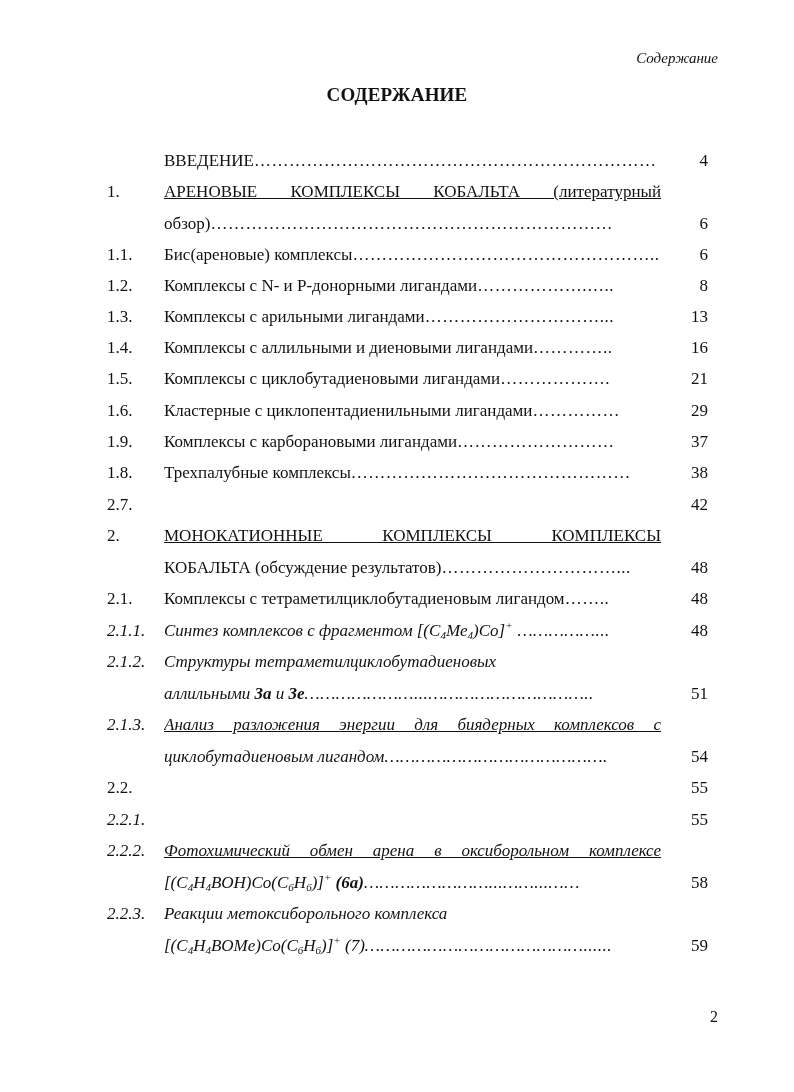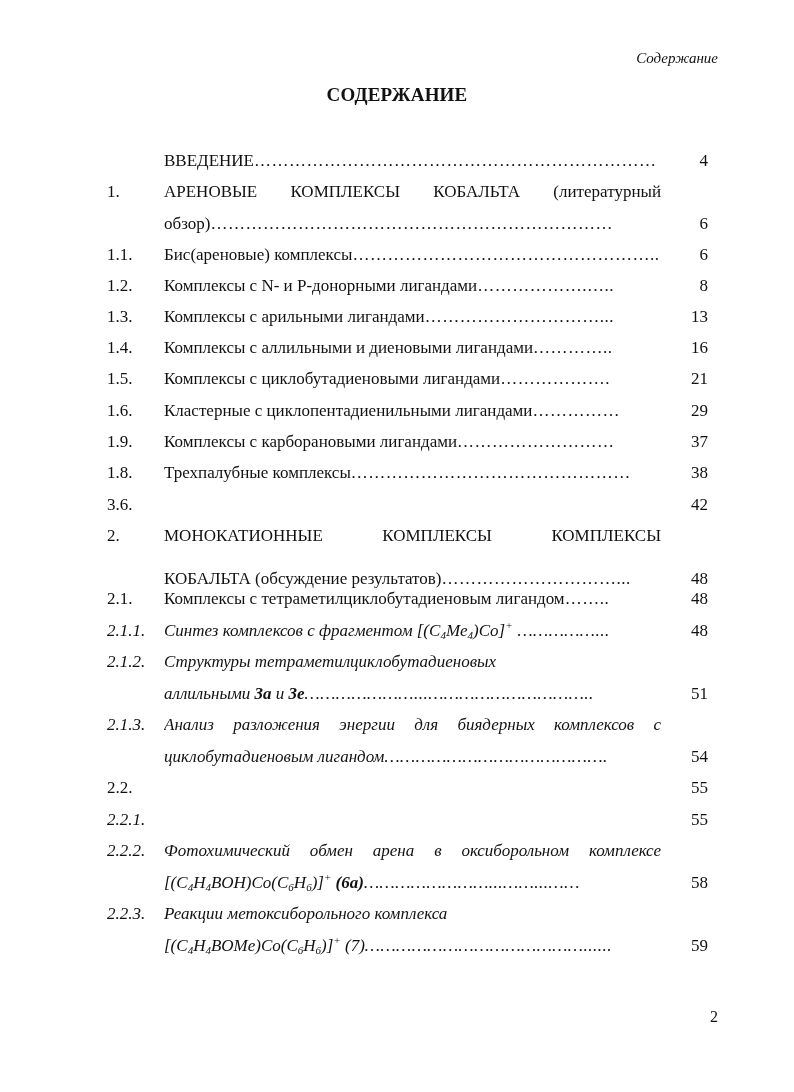--- a/index.html
+++ b/index.html
@@ -24,21 +24,21 @@
     font-size: 17px; line-height: 31px;
   }
   .num {
     position: absolute; left: 107px; top: 0;
   }
   .text {
     position: absolute; left: 164px; top: 0; width: 497px;
     white-space: nowrap; overflow: hidden;
   }
   .text.justify {
-    white-space: normal; text-align: justify; text-align-last: justify; height: 31px;
+    white-space: normal; text-align: justify; text-align-last: justify; height: 31px; text-decoration: underline;
   }
   .dots { letter-spacing: 0.5px; }
   .page {
     position: absolute; right: 86px; top: 0; text-align: right; width: 40px;
   }
   .it { font-style: italic; }
   .b { font-weight: bold; }
   sub { font-size: 11px; vertical-align: -3px; line-height: 0; }
   sup { font-size: 11px; vertical-align: 7px; line-height: 0; }
   .page-number {
@@ -111,30 +111,30 @@
     <span class="page">37</span>
   </div>
 
   <div class="row" style="top:312px">
     <span class="num">1.8.</span>
     <span class="text"><span>Трехпалубные комплексы</span><span class="dots">…………………………………………</span></span>
     <span class="page">38</span>
   </div>
 
   <div class="row" style="top:344px">
-    <span class="num">3.6.</span>
+    <span class="num">2.7.</span>
     <span class="page">42</span>
   </div>
 
   <div class="row" style="top:375px">
     <span class="num">2.</span>
     <span class="text justify">МОНОКАТИОННЫЕ КОМПЛЕКСЫ КОМПЛЕКСЫ</span>
   </div>
 
-  <div class="row" style="top:418px">
+  <div class="row" style="top:407px">
     <span class="text"><span>КОБАЛЬТА (обсуждение результатов)</span><span class="dots">…………………………...</span></span>
     <span class="page">48</span>
   </div>
 
   <div class="row" style="top:438px">
     <span class="num">2.1.</span>
     <span class="text"><span>Комплексы с тетраметилциклобутадиеновым лигандом</span><span class="dots">……..</span></span>
     <span class="page">48</span>
   </div>
 

